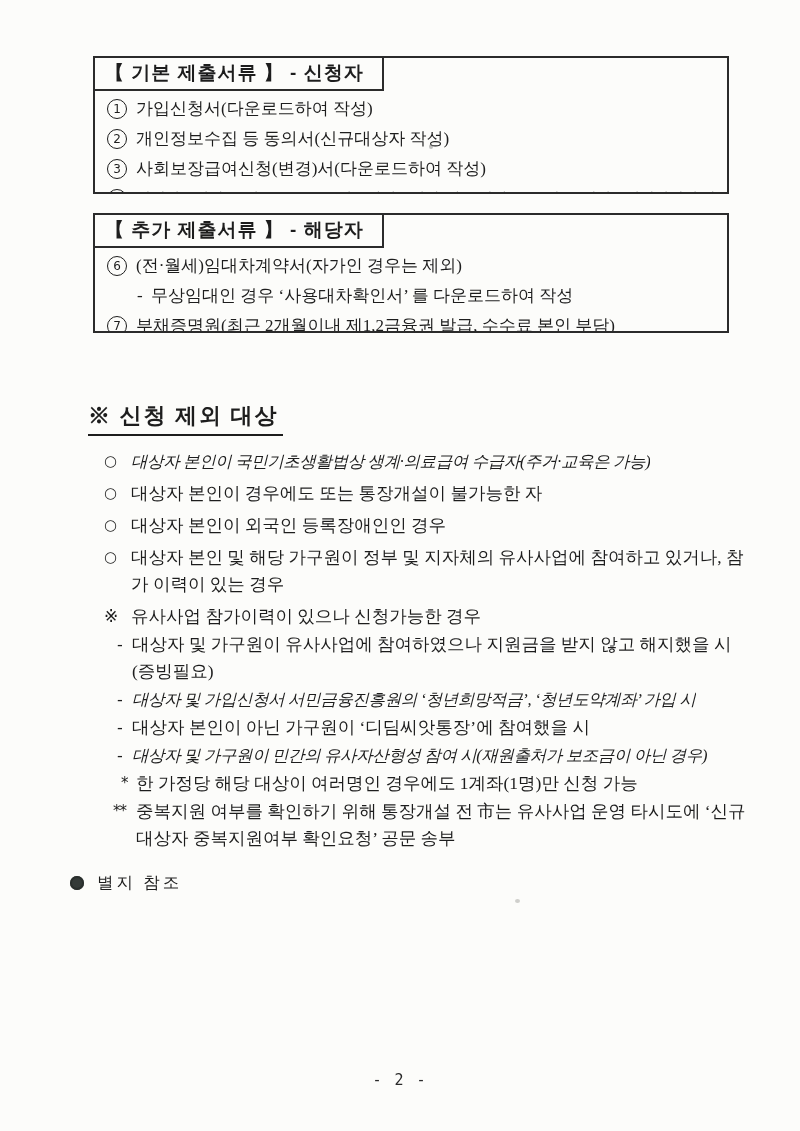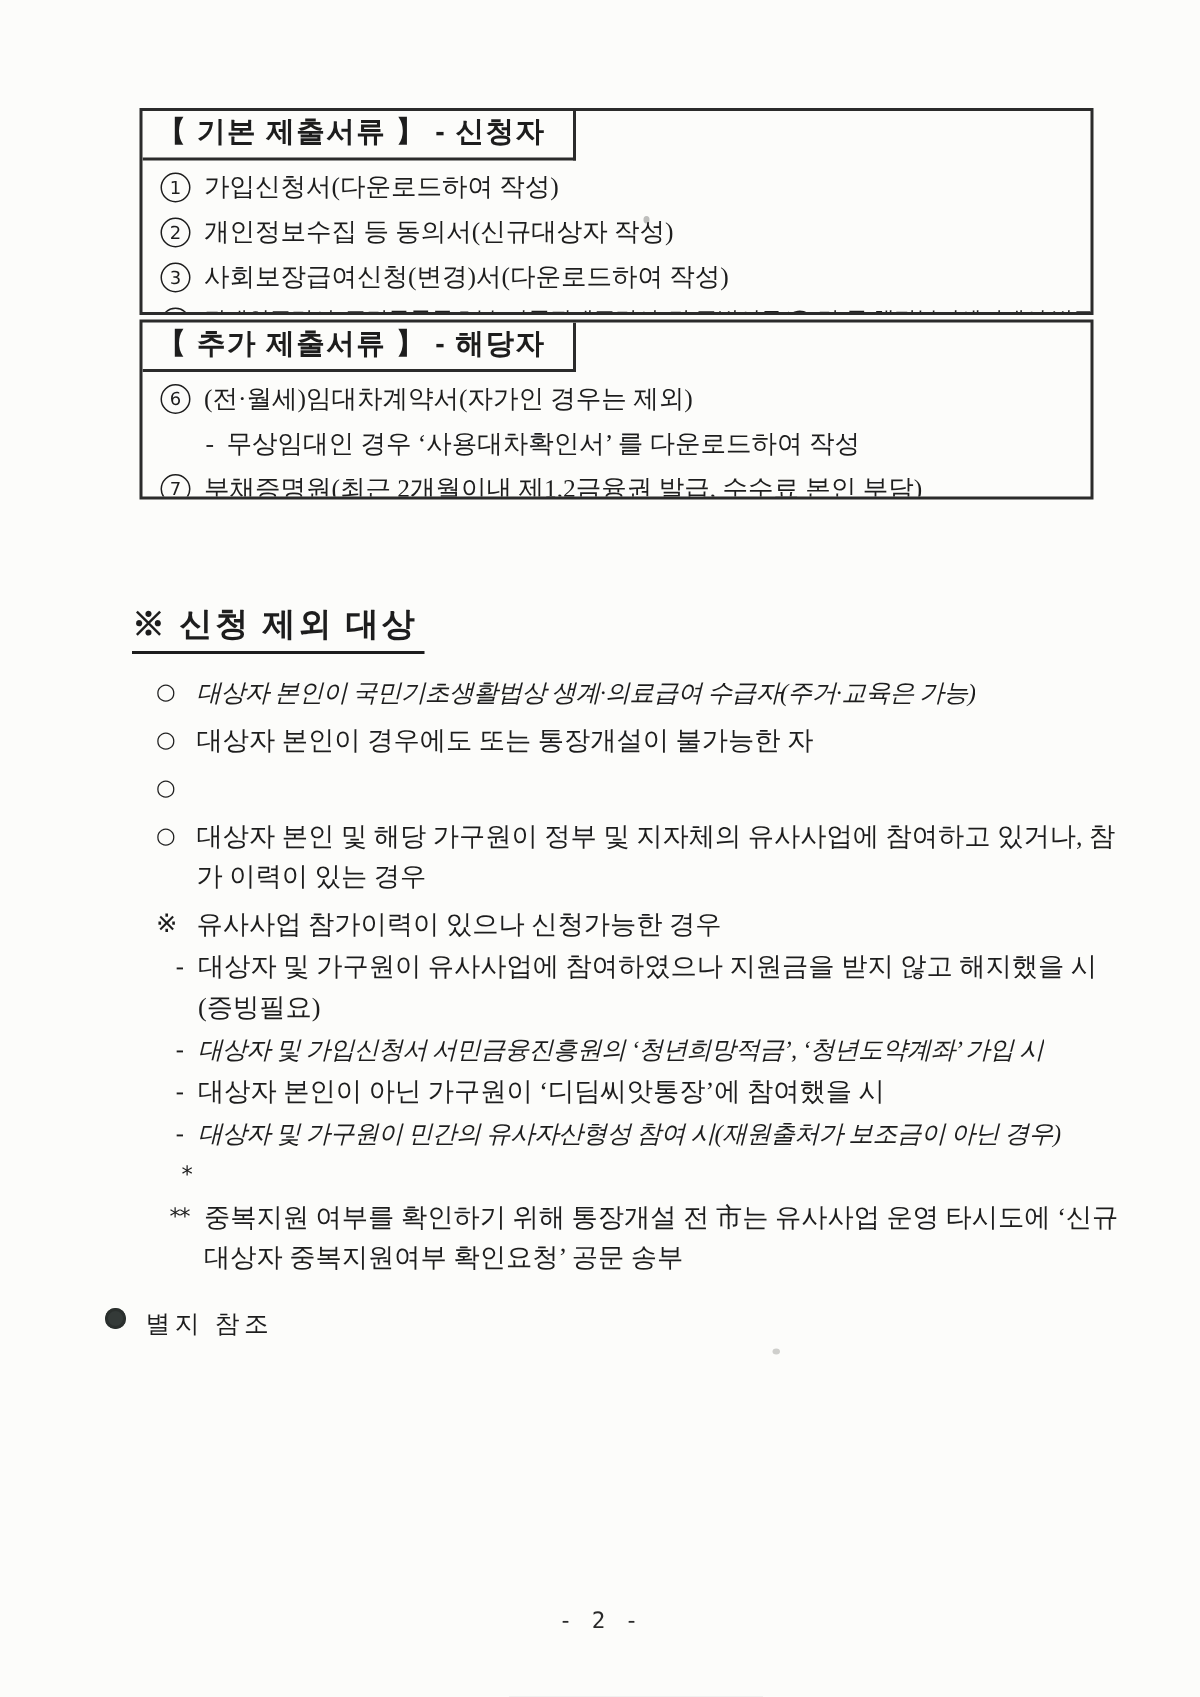--- a/index.html
+++ b/index.html
@@ -14,21 +14,21 @@
   }
 
   
   .docbox {
     position:absolute; left:93px; width:636px;
     border:2px solid #2b2b2b;
     background:#fcfcfa;
     box-sizing:border-box;
     overflow:hidden;
   }
-  #box1 { top:72px;  height:138px; }
+  #box1 { top:56px;  height:138px; }
   #box2 { top:213px; height:120px; }
 
   .box-title {
     display:inline-block;
     border-right:2px solid #2b2b2b;
     border-bottom:2px solid #2b2b2b;
     padding:3px 18px 4px 10px;
     font-weight:bold;
     font-size:19px;
     letter-spacing:1px;
@@ -78,21 +78,21 @@
   .exc-star  { padding-left:17px; }
   .exc-star .m { flex:0 0 15px; }
   .exc-star2 { padding-left:9px; }
   .exc-star2 .m { flex:0 0 23px; letter-spacing:-1px; }
   .exc-item .t.nw { white-space:nowrap; overflow:hidden; }
   .cond2 { font-size:16.5px; letter-spacing:-0.4px;font-style:italic; }
 
   
   .footer-note {
     position:absolute; left:70px; top:872px;
-    display:flex; 
+    display:flex; align-items:center;
     font-size:16.5px;
   }
   .fdot {
     width:14px; height:14px; border-radius:50%;
     background:#343a38;
     box-shadow:inset 0 0 0 2px #2a2f2d;
     margin-right:13px;
   }
   .footer-note .t { letter-spacing:3px; }
 
@@ -164,20 +164,21 @@
     <div class="exc-item exc-circle">
       <span class="m">○</span>
       <span class="t nw cond2">대상자 본인이 국민기초생활법상 생계·의료급여 수급자(주거·교육은 가능)</span>
     </div>
     <div class="exc-item exc-circle">
       <span class="m">○</span>
       <span class="t nw">대상자 본인이 경우에도 또는 통장개설이 불가능한 자</span>
     </div>
     <div class="exc-item exc-circle">
       <span class="m">○</span>
+      <span class="t nw">대상자 본인이 외국인 등록장애인인 경우</span>
     </div>
     <div class="exc-item exc-circle">
       <span class="m">○</span>
       <span class="t">대상자 본인 및 해당 가구원이 정부 및 지자체의 유사사업에 참여하고 있거나, 참가 이력이 있는 경우</span>
     </div>
     <div class="exc-item exc-ref">
       <span class="m">※</span>
       <span class="t nw">유사사업 참가이력이 있으나 신청가능한 경우</span>
     </div>
     <div class="exc-item exc-dash">
@@ -191,20 +192,21 @@
     <div class="exc-item exc-dash">
       <span class="m">-</span>
       <span class="t nw">대상자 본인이 아닌 가구원이 ‘디딤씨앗통장’에 참여했을 시</span>
     </div>
     <div class="exc-item exc-dash">
       <span class="m">-</span>
       <span class="t nw cond2">대상자 및 가구원이 민간의 유사자산형성 참여 시(재원출처가 보조금이 아닌 경우)</span>
     </div>
     <div class="exc-item exc-star">
       <span class="m">*</span>
+      <span class="t nw">한 가정당 해당 대상이 여러명인 경우에도 1계좌(1명)만 신청 가능</span>
     </div>
     <div class="exc-item exc-star2">
       <span class="m">**</span>
       <span class="t">중복지원 여부를 확인하기 위해 통장개설 전 市는 유사사업 운영 타시도에 ‘신규대상자 중복지원여부 확인요청’ 공문 송부</span>
     </div>
   </div>
 
   <div class="footer-note">
     <span class="fdot"></span>
     <span class="t">별지 참조</span>

